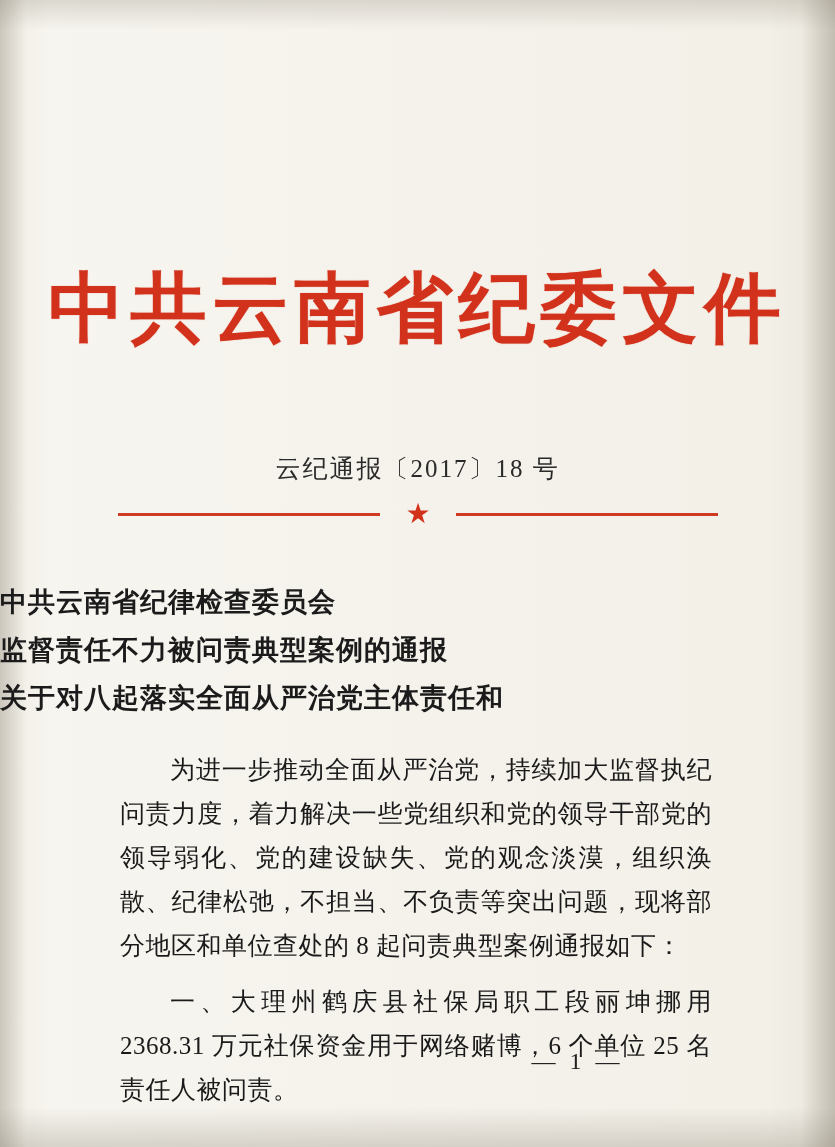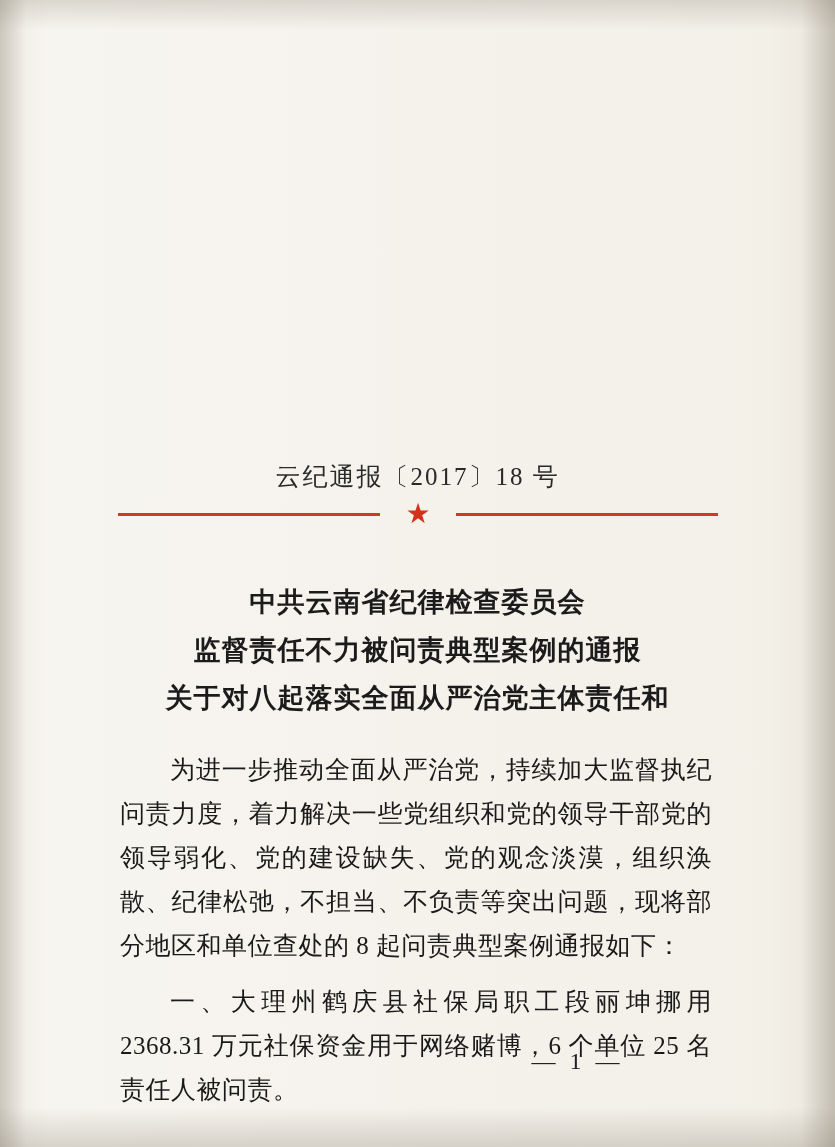--- a/index.html
+++ b/index.html
@@ -71,21 +71,20 @@
 
   .doc-number {
     position: absolute;
     top: 452px;
     left: 0;
     width: 835px;
     text-align: center;
     font-size: 25px;
     letter-spacing: 2px;
     color: #2a2a2a;
-    margin-top: 8px;
   }
 
   .rule-row {
     position: absolute;
     top: 500px;
     left: 118px;
     width: 600px;
     height: 28px;
   }
   .rule-line {
@@ -104,21 +103,21 @@
     color: #d2321b;
     font-size: 28px;
     line-height: 28px;
   }
 
   .headline {
     position: absolute;
     top: 578px;
     left: 0;
     width: 835px;
-    text-align: center;
+    text-align: left;
     color: #1b1b1b;
     font-family: "DejaVu Sans", sans-serif;
     font-weight: bold;
     font-size: 27px;
     line-height: 48px;
     letter-spacing: 1px;
   }
   .headline div { white-space: nowrap; }
 
   .body-text {
@@ -155,20 +154,21 @@
 </head>
 <body>
 
 <div class="page">
 
   <div class="scan-shade-top"></div>
   <div class="scan-shade-left"></div>
   <div class="scan-shade-right"></div>
   <div class="scan-shade-bottom"></div>
 
+  <div class="doc-title">中共云南省纪委文件</div>
 
   <div class="doc-number">云纪通报〔2017〕18 号</div>
 
   <div class="rule-row">
     <div class="rule-line left"></div>
     <div class="rule-star">★</div>
     <div class="rule-line right"></div>
   </div>
 
   <div class="headline">

